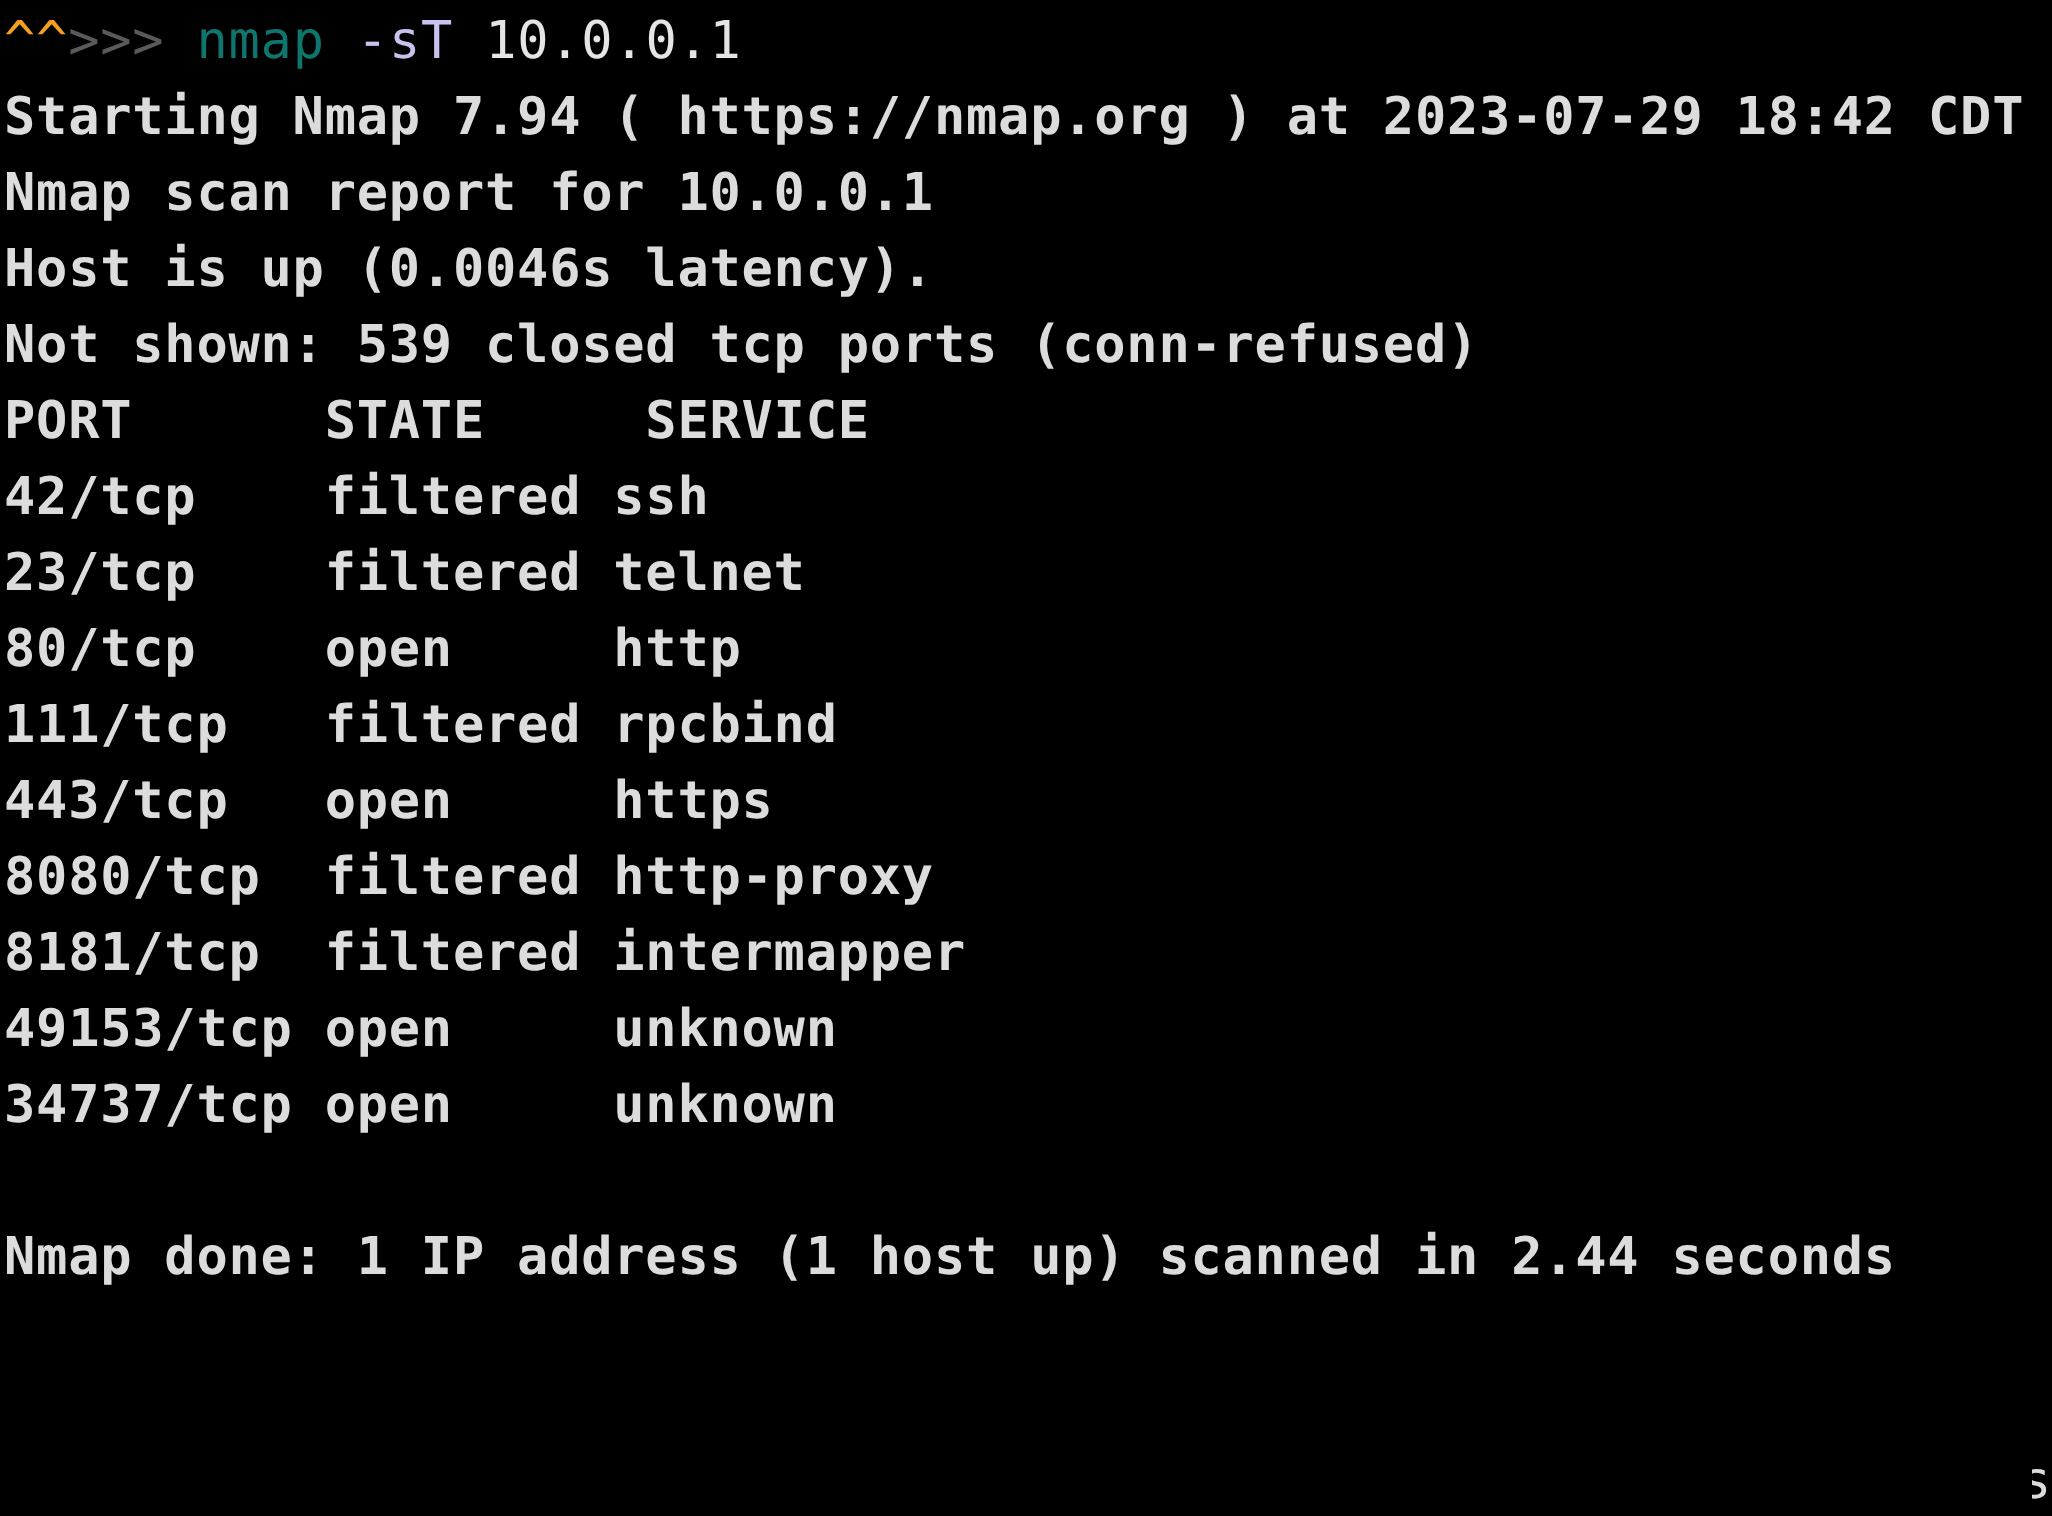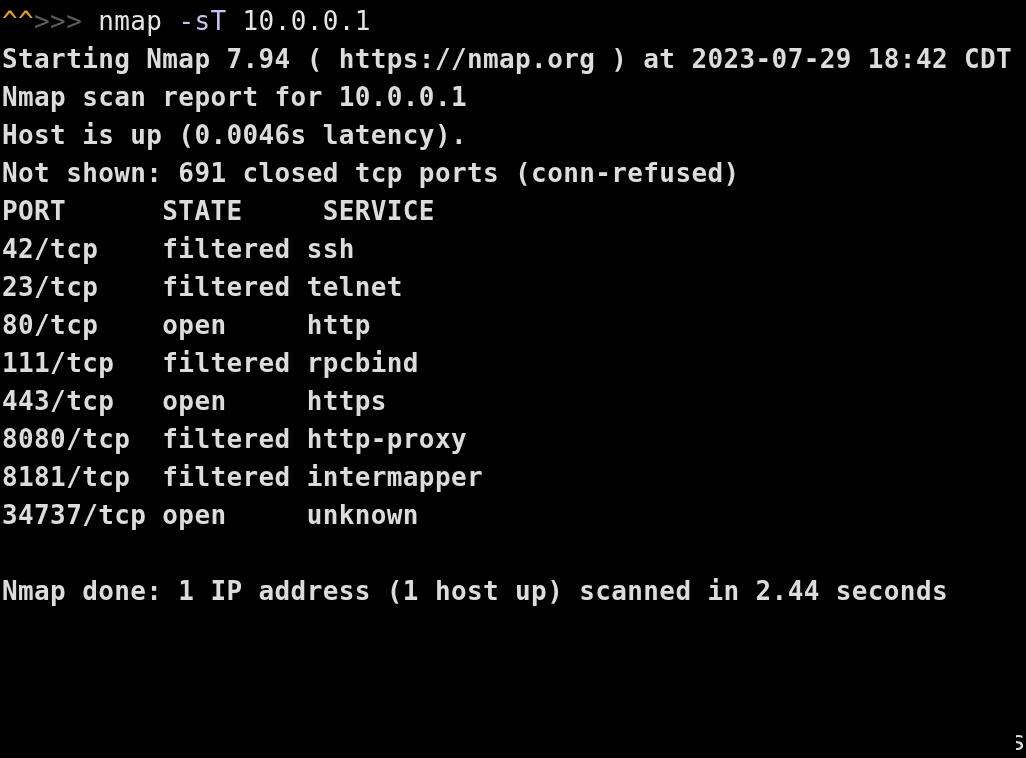--- a/index.html
+++ b/index.html
@@ -32,21 +32,21 @@
     white-space: pre;
     height: 38px;
     display: block;
     overflow: visible;
   }
   .line.blank { color: transparent; }
 
   
   .seg-chevron  { color: #f2a01e; }
   .seg-arrows   { color: #5a5a5a; }
-  .seg-cmd      { color: #e5e5e5; }
+  .seg-cmd      { color: #0f766e; }
   .seg-flag     { color: #c8c2ee; }
   .seg-arg      { color: #e5e5e5; }
 
   .out { color: #dcdcdc; font-weight: bold; }
 
   
   .edge-glyph {
     position: absolute;
     right: 0px;
     bottom: 2px;
@@ -67,31 +67,32 @@
 <div id="terminal">
 
   <div class="line"><span class="seg-chevron">^^</span><span class="seg-arrows">&gt;&gt;&gt;</span><span class="out"> </span><span class="seg-cmd">nmap</span><span class="out"> </span><span class="seg-flag">-sT</span><span class="out"> </span><span class="seg-arg">10.0.0.1</span></div>
 
   <div class="line out">Starting Nmap 7.94 ( https://nmap.org ) at 2023-07-29 18:42 CDT</div>
 
   <div class="line out">Nmap scan report for 10.0.0.1</div>
 
   <div class="line out">Host is up (0.0046s latency).</div>
 
-  <div class="line out">Not shown: 691 closed tcp ports (conn-refused)</div>
+  <div class="line out">Not shown: 539 closed tcp ports (conn-refused)</div>
 
   <div class="line out">PORT      STATE     SERVICE</div>
 
   <div class="line out">42/tcp    filtered ssh</div>
   <div class="line out">23/tcp    filtered telnet</div>
   <div class="line out">80/tcp    open     http</div>
   <div class="line out">111/tcp   filtered rpcbind</div>
   <div class="line out">443/tcp   open     https</div>
   <div class="line out">8080/tcp  filtered http-proxy</div>
   <div class="line out">8181/tcp  filtered intermapper</div>
+  <div class="line out">49153/tcp open     unknown</div>
   <div class="line out">34737/tcp open     unknown</div>
 
   <div class="line blank"> </div>
 
   <div class="line out">Nmap done: 1 IP address (1 host up) scanned in 2.44 seconds</div>
 
   <div class="edge-glyph"><span>s</span></div>
 
 </div>
 

